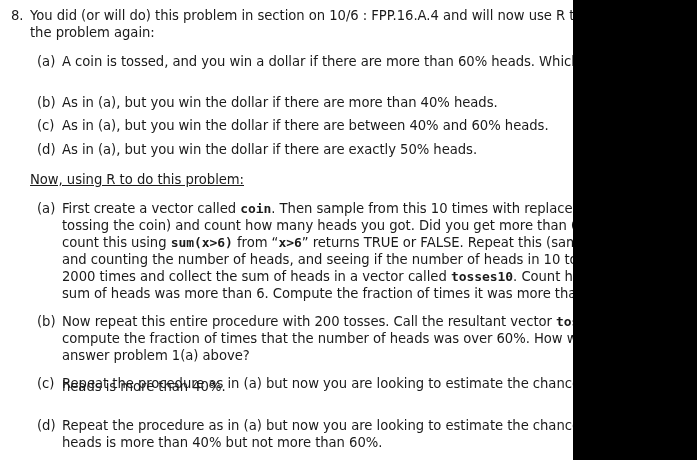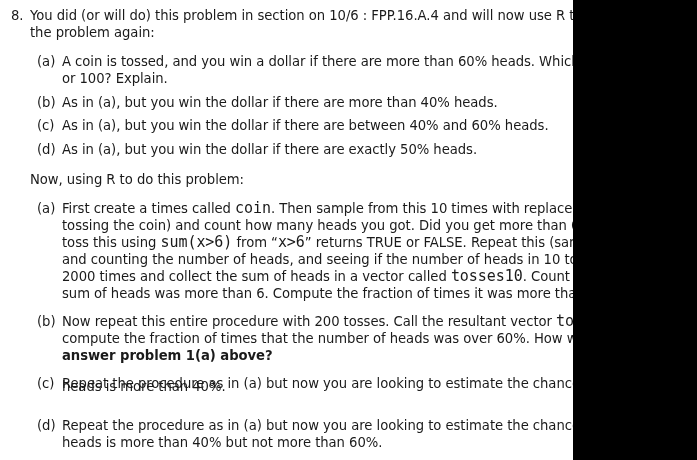--- a/index.html
+++ b/index.html
@@ -25,21 +25,22 @@
       overflow: hidden;
     }
     .line {
       position: absolute;
       white-space: nowrap;
       line-height: 17px;
       letter-spacing: -0.05px;
     }
     .tt {
       font-family: "DejaVu Sans Mono", monospace;
-      font-size: 15px;
+      font-size: 13px;
+      font-weight: bold;
     }
     .black-panel {
       position: absolute;
       left: 573px;
       top: 0;
       width: 124px;
       height: 460px;
       background: #000000;
     }
   </style>
@@ -47,45 +48,44 @@
 <body>
 
 <div class="page">
 
   <span class="line" style="left:11px; top:7px;">8.</span>
   <span class="line" style="left:30px; top:7px;">You did (or will do) this problem in section on 10/6 : FPP.16.A.4 and will now use R to s</span>
   <span class="line" style="left:30px; top:24px;">the problem again:</span>
 
   <span class="line" style="left:37px; top:53px;">(a)</span>
   <span class="line" style="left:62px; top:53px;">A coin is tossed, and you win a dollar if there are more than 60% heads. Which is be</span>
-  <span class="line" style="left:62px; top:70px;">or 100? Explain.</span>
 
   <span class="line" style="left:37px; top:94px;">(b)</span>
   <span class="line" style="left:62px; top:94px;">As in (a), but you win the dollar if there are more than 40% heads.</span>
 
   <span class="line" style="left:37px; top:117px;">(c)</span>
   <span class="line" style="left:62px; top:117px;">As in (a), but you win the dollar if there are between 40% and 60% heads.</span>
 
   <span class="line" style="left:37px; top:141px;">(d)</span>
   <span class="line" style="left:62px; top:141px;">As in (a), but you win the dollar if there are exactly 50% heads.</span>
 
-  <span class="line" style="left:30px; top:171px;">Now, using R to do this problem:</span>
+  <span class="line" style="left:30px; top:171px;text-decoration:underline;">Now, using R to do this problem:</span>
 
   <span class="line" style="left:37px; top:200px;">(a)</span>
-  <span class="line" style="left:62px; top:200px;"><span>First create a times called </span><span class="tt">coin</span><span>.  Then sample from this 10 times with replacem</span></span>
+  <span class="line" style="left:62px; top:200px;"><span>First create a vector called </span><span class="tt">coin</span><span>.  Then sample from this 10 times with replacem</span></span>
   <span class="line" style="left:62px; top:217px;">tossing the coin) and count how many heads you got.  Did you get more than 6 h</span>
-  <span class="line" style="left:62px; top:234px;"><span>toss this using </span><span class="tt">sum(x&gt;6)</span><span> from “</span><span class="tt">x&gt;6</span><span>” returns TRUE or FALSE. Repeat this (sam</span></span>
+  <span class="line" style="left:62px; top:234px;"><span>count this using </span><span class="tt">sum(x&gt;6)</span><span> from “</span><span class="tt">x&gt;6</span><span>” returns TRUE or FALSE. Repeat this (sam</span></span>
   <span class="line" style="left:62px; top:251px;">and counting the number of heads, and seeing if the number of heads in 10 tosses wa</span>
   <span class="line" style="left:62px; top:268px;"><span>2000 times and collect the sum of heads in a vector called </span><span class="tt">tosses10</span><span>.  Count how r</span></span>
   <span class="line" style="left:62px; top:285px;">sum of heads was more than 6.  Compute the fraction of times it was more than 6.</span>
 
   <span class="line" style="left:37px; top:313px;">(b)</span>
   <span class="line" style="left:62px; top:313px;"><span>Now repeat this entire procedure with 200 tosses.  Call the resultant vector </span><span class="tt">toss</span></span>
   <span class="line" style="left:62px; top:330px;">compute the fraction of times that the number of heads was over 60%.  How will</span>
-  <span class="line" style="left:62px; top:347px;font-weight:bold;">answer problem 1(a) above?</span>
+  <span class="line" style="left:62px; top:347px;">answer problem 1(a) above?</span>
 
   <span class="line" style="left:37px; top:375px;">(c)</span>
   <span class="line" style="left:62px; top:375px;">Repeat the procedure as in (a) but now you are looking to estimate the chance that</span>
   <span class="line" style="left:62px; top:378px;">heads is more than 40%.</span>
 
   <span class="line" style="left:37px; top:417px;">(d)</span>
   <span class="line" style="left:62px; top:417px;">Repeat the procedure as in (a) but now you are looking to estimate the chance that</span>
   <span class="line" style="left:62px; top:434px;">heads is more than 40% but not more than 60%.</span>
 
   <div class="black-panel"></div>

